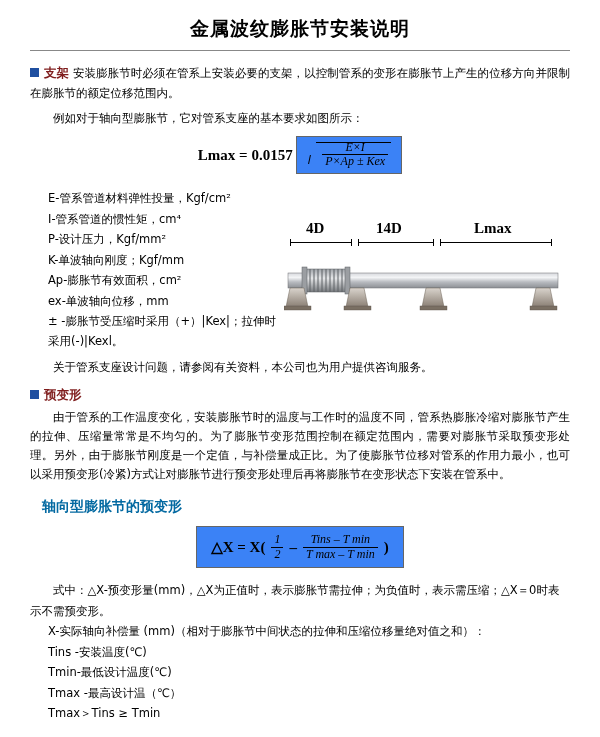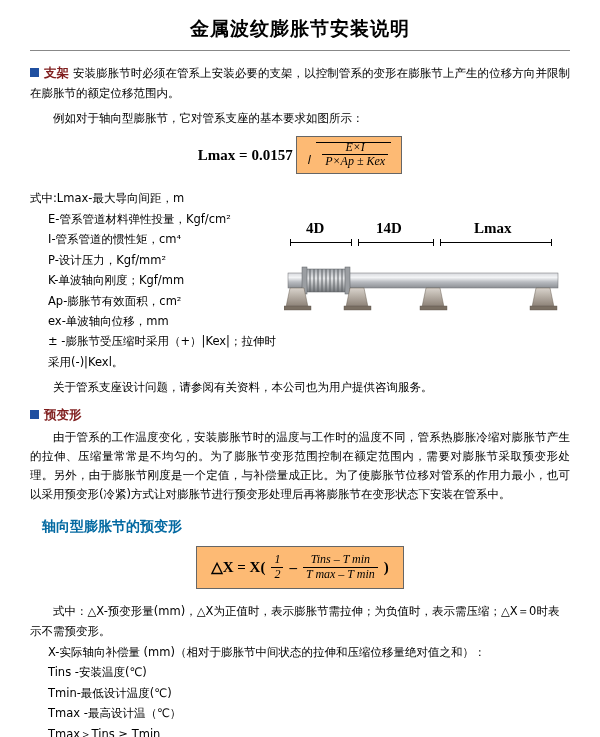--- a/index.html
+++ b/index.html
@@ -69,21 +69,21 @@
     font-weight: bold;
     font-size: 14px;
     margin: 14px 0 8px 12px;
   }
   .formula-box {
     border: 1px solid #666;
     display: inline-block;
     padding: 4px 10px 4px 8px;
     font-family: "Liberation Serif", "DejaVu Serif", serif;
     font-size: 12px;
-    background: #fdba74;
+    background: #3b82f6;
   }
   .formula-center {
     text-align: center;
     margin: 8px 0 10px 0;
   }
   .lmax-label {
     font-weight: bold;
     font-family: "Liberation Serif", serif;
     font-size: 15px;
     vertical-align: middle;
@@ -232,21 +232,20 @@
             <span class="num">E×I</span>
             <span class="den">P×Ap ± Kex</span>
           </span>
         </span>
       </span>
     </div>
 
     <div class="split">
       <div class="split-left">
         <div class="legend-list">
-          <div>式中:Lmax-最大导向间距，m</div>
           <div class="legend-indent">E-管系管道材料弹性投量，Kgf/cm²</div>
           <div class="legend-indent">I-管系管道的惯性矩，cm⁴</div>
           <div class="legend-indent">P-设计压力，Kgf/mm²</div>
           <div class="legend-indent">K-单波轴向刚度；Kgf/mm</div>
           <div class="legend-indent">Ap-膨胀节有效面积，cm²</div>
           <div class="legend-indent">ex-单波轴向位移，mm</div>
           <div class="legend-indent">± -膨胀节受压缩时采用（+）|Kex|；拉伸时采用(-)|Kexl。</div>
         </div>
       </div>
 

